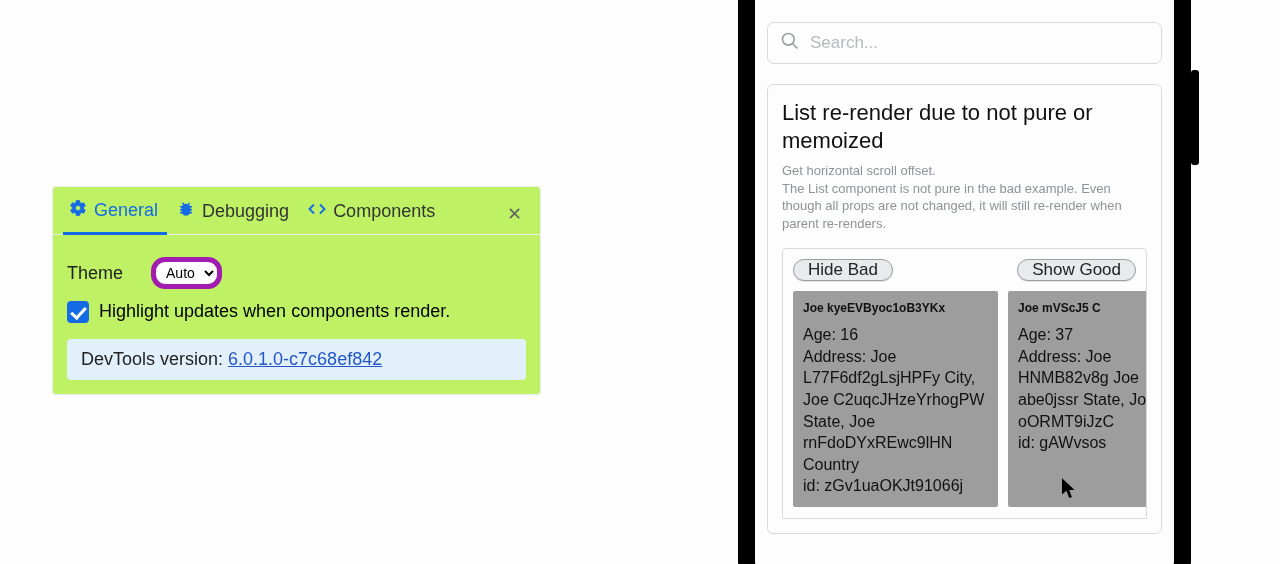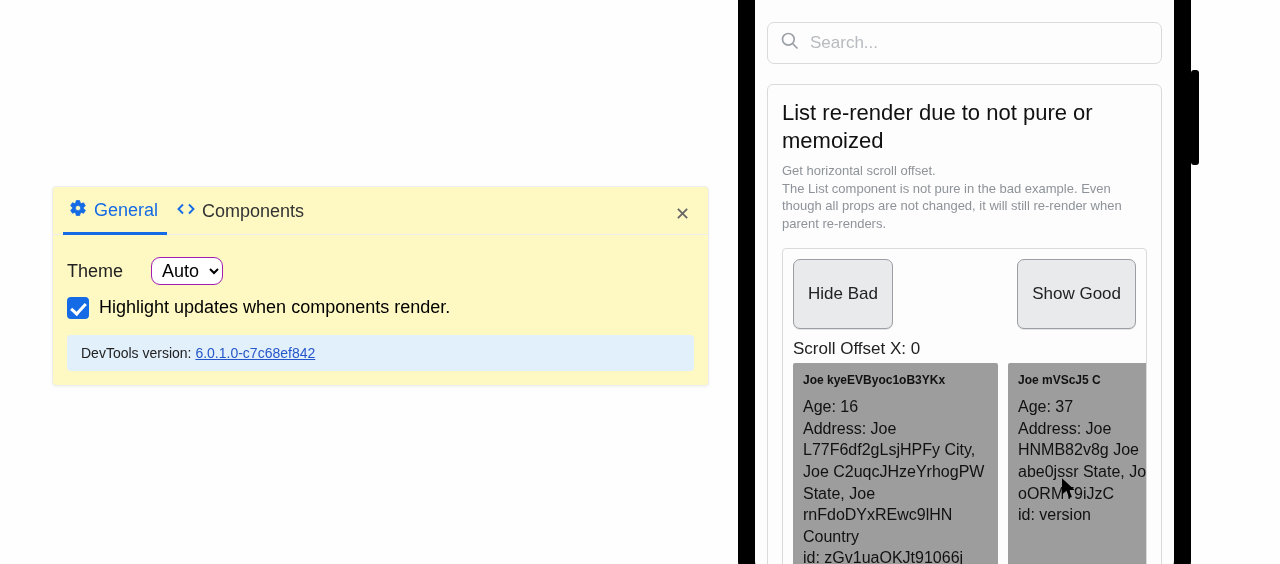--- a/index.html
+++ b/index.html
@@ -10,22 +10,22 @@
     height: 564px;
     position: relative;
     overflow: hidden;
   }
 
   
   .devtools {
     position: absolute;
     left: 52px;
     top: 186px;
-    width: 657px;
-    background: #fef9c3;
+    width: 489px;
+    background: #bef264;
     border: 1px solid #eee;
     border-radius: 4px;
     box-shadow: 0 1px 3px rgba(0,0,0,.05);
   }
   .devtools-tabs {
     display: flex;
     align-items: center;
     gap: 4px;
     padding: 6px 10px 0 10px;
     border-bottom: 1px solid #eee;
@@ -49,24 +49,24 @@
   .devtools-close {
     margin-left: auto;
     font-size: 18px;
     color: #666;
     padding: 4px 8px;
     cursor: pointer;
   }
   .devtools-body { padding: 12px 14px 14px 14px; }
   .row { display: flex; align-items: center; gap: 28px; margin: 10px 0; font-size: 18px; color: #222; }
   select {
-    font-size: 18px;
+    font-size: 14px;
     padding: 2px 6px;
-    border: 1px solid #a21caf;
-    border-radius: 9px;
+    border: 5px solid #a21caf;
+    border-radius: 14px;
     background: #fff;
   }
   .checkrow { display: flex; align-items: flex-start; gap: 10px; margin: 12px 0 16px 0; font-size: 18px; }
   .check {
     width: 22px; height: 22px;
     border: 2px solid #156be6;
     border-radius: 4px;
     background: #156be6;
     position: relative;
     flex-shrink: 0;
@@ -77,21 +77,21 @@
     left: 5px; top: 1px;
     width: 6px; height: 12px;
     border: solid #fff;
     border-width: 0 3px 3px 0;
     transform: rotate(42deg);
   }
   .version-bar {
     background: #e2f0fb;
     padding: 10px 14px;
     border-radius: 4px;
-    font-size: 14px;
+    font-size: 18px;
     color: #222;
   }
   .version-bar a { color: #2556c9; text-decoration: underline; }
 
   
   .phone-shell {
     position: absolute;
     right: 89px;
     top: -40px;
     width: 453px;
@@ -163,23 +163,23 @@
     padding-bottom: 0;
     overflow: hidden;
   }
   .demo-buttons {
     display: flex;
     justify-content: space-between;
     padding: 10px;
   }
   .demo-btn {
     font-size: 17px;
-    padding: 24px 14px;
+    padding: 0 14px;
     border: 1px solid #9b9ea2;
-    border-radius: 7px;
+    border-radius: 18px;
     background: #e9eaec;
     color: #222;
     box-shadow: 0 1px 0 rgba(0,0,0,.1);
   }
   .scroll-label {
     font-size: 17px;
     padding: 0 10px 4px 10px;
     color: #222;
   }
   .cards-row {
@@ -218,20 +218,28 @@
 
     <div class="devtools-tab active">
       <span>
         <svg viewBox="0 0 24 24" fill="#156be6">
             <path d="M19.4 13a7.8 7.8 0 0 0 .1-1 7.8 7.8 0 0 0-.1-1l2.1-1.6a.5.5 0 0 0 .1-.6l-2-3.5a.5.5 0 0 0-.6-.2l-2.5 1a7.6 7.6 0 0 0-1.7-1l-.4-2.6A.5.5 0 0 0 14 2h-4a.5.5 0 0 0-.5.4L9.1 5a7.6 7.6 0 0 0-1.7 1l-2.5-1a.5.5 0 0 0-.6.2l-2 3.5a.5.5 0 0 0 .1.6L4.5 11a7.8 7.8 0 0 0 0 2l-2.1 1.6a.5.5 0 0 0-.1.6l2 3.5a.5.5 0 0 0 .6.2l2.5-1a7.6 7.6 0 0 0 1.7 1l.4 2.6A.5.5 0 0 0 10 22h4a.5.5 0 0 0 .5-.4l.4-2.6a7.6 7.6 0 0 0 1.7-1l2.5 1a.5.5 0 0 0 .6-.2l2-3.5a.5.5 0 0 0-.1-.6ZM12 15.5A3.5 3.5 0 1 1 15.5 12 3.5 3.5 0 0 1 12 15.5Z"></path>
           </svg>
       </span>
       <span>General</span>
     </div>
 
+    <div class="devtools-tab">
+      <span>
+        <svg viewBox="0 0 24 24" fill="#156be6">
+            <path d="M20 8h-2.8a6 6 0 0 0-1.3-1.6l1.6-1.7-1.4-1.4-2.2 2.2A5.9 5.9 0 0 0 12 5a5.9 5.9 0 0 0-1.9.3L7.9 3.1 6.5 4.5l1.6 1.7A6 6 0 0 0 6.8 8H4v2h2.1A7.6 7.6 0 0 0 6 11v1H4v2h2v1a7.6 7.6 0 0 0 .1 1H4v2h2.8a6 6 0 0 0 10.4 0H20v-2h-2.1a7.6 7.6 0 0 0 .1-1v-1h2v-2h-2v-1a7.6 7.6 0 0 0-.1-1H20Z"></path>
+          </svg>
+      </span>
+      <span>Debugging</span>
+    </div>
 
     <div class="devtools-tab">
       <span>
         <svg viewBox="0 0 24 24" fill="none" stroke="#156be6" stroke-width="2.5">
             <polyline points="8 6 2 12 8 18"></polyline>
             <polyline points="16 6 22 12 16 18"></polyline>
           </svg>
       </span>
       <span>Components</span>
     </div>
@@ -276,34 +284,33 @@
       <div class="example-desc">
         <span>Get horizontal scroll offset.</span><br>
         <span>The List component is not pure in the bad example. Even though all props are not changed, it will still re-render when parent re-renders.</span>
       </div>
 
       <div class="demo-box">
         <div class="demo-buttons">
           <button class="demo-btn">Hide Bad</button>
           <button class="demo-btn">Show Good</button>
         </div>
-        <div class="scroll-label">Scroll Offset X: 0</div>
 
         <div class="cards-row">
           <div class="data-card c0">
             <div class="card-name">Joe kyeEVByoc1oB3YKx</div>
             <div class="card-line">Age: 16</div>
             <div class="card-line">Address: Joe L77F6df2gLsjHPFy City, Joe C2uqcJHzeYrhogPW State, Joe rnFdoDYxREwc9lHN Country</div>
             <div class="card-line">id: zGv1uaOKJt91066j</div>
           </div>
           <div class="data-card c1">
             <div class="card-name">Joe mVScJ5 C</div>
             <div class="card-line">Age: 37</div>
             <div class="card-line">Address: Joe HNMB82v8g Joe abe0jssr State, Joe oORMT9iJzC</div>
-            <div class="card-line">id: version</div>
+            <div class="card-line">id: gAWvsos</div>
           </div>
         </div>
       </div>
     </div>
 
   </div>
 </div>
 
 <div class="cursor">
   <svg viewBox="0 0 20 24" fill="#000">

